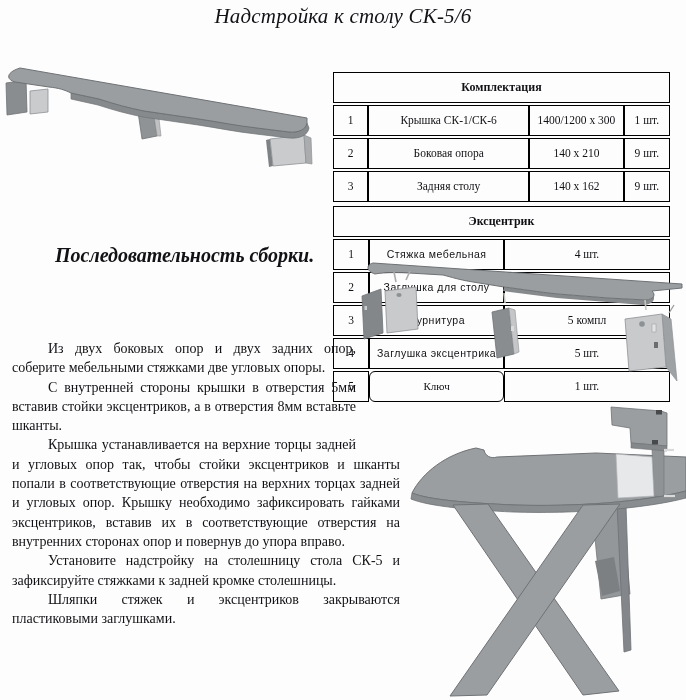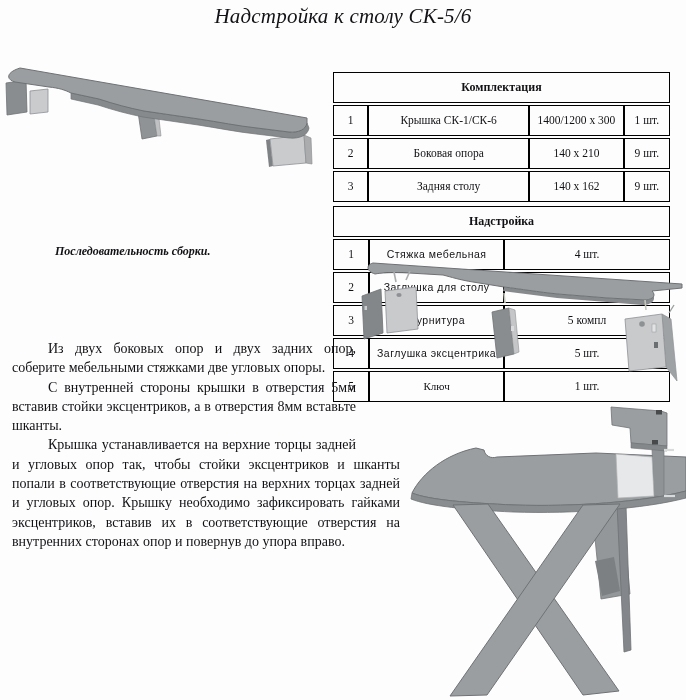--- a/index.html
+++ b/index.html
@@ -32,27 +32,27 @@
   th{font-weight:bold;font-size:12px;}
   #t-komplekt col.c-num{width:35px;} #t-komplekt col.c-name{width:160px;}
   #t-komplekt col.c-size{width:94px;} #t-komplekt col.c-qty{width:46px;}
   #t-furnitura col.c-num{width:36px;} #t-furnitura col.c-name{width:134px;}
   #t-furnitura col.c-qty{width:165px;}
   #t-furnitura td.f-name{
     font-family:Liberation Sans, sans-serif;
     font-size:10.5px;letter-spacing:.5px;
   }
   #t-furnitura tr:last-child td.f-name{
-    font-family:"Liberation Serif", serif;font-size:11px;letter-spacing:0;
+    font-family:"Liberation Serif", serif;font-size:11px;letter-spacing:0;border-radius:6px;
   }
 
   
   .section-heading{
     position:absolute;left:55px;top:244px;margin:0;
-    font-size:12px;font-weight:bold;font-style:italic;text-align:center;
+    font-size:20px;font-weight:bold;font-style:italic;text-align:center;
   }
 
   
   .body-text{
     position:absolute;left:12px;top:294px;width:388px;
     font-size:14px;line-height:19.3px;text-align:justify;margin-top:45px;
   }
   .body-text p{margin:0;text-indent:36px;}
   .wrap-spacer{float:right;width:44px;height:100px;}
 </style>
@@ -112,21 +112,21 @@
     </tbody>
       </table>
     <table id="t-furnitura">
       <colgroup>
           <col class="c-num">
           <col class="c-name">
           <col class="c-qty">
         </colgroup>
       <tbody>
           <tr>
-            <th colspan="3">Надстройка</th>
+            <th colspan="3">Эксцентрик</th>
           </tr>
       <tr>
         <td>1</td>
         <td class="f-name">Стяжка мебельная</td>
         <td>4 шт.</td>
       </tr>
       <tr>
         <td>2</td>
         <td class="f-name">Заглушка для столу</td>
         <td>4 шт.</td>
@@ -176,20 +176,22 @@
     <circle cx="302" cy="74" r="2.8" fill="#8e9194"></circle>
     <rect x="312" y="74" width="4" height="8" fill="#e2e3e4" stroke="#9fa2a5" stroke-width="0.6"></rect>
     <rect x="314" y="92" width="4" height="6" fill="#6b6e71"></rect>
   </svg>
 
   <div class="body-text">
     <span class="wrap-spacer"></span>
     <p>Из двух боковых опор и двух задних опор, соберите мебельными стяжками две угловых опоры.</p>
     <p>С внутренней стороны крышки в отверстия 5мм вставив стойки эксцентриков, а в отверстия 8мм вставьте шканты.</p>
     <p>Крышка устанавливается на верхние торцы задней и угловых опор так, чтобы стойки эксцентриков и шканты попали в соответствующие отверстия на верхних торцах задней и угловых опор. Крышку необходимо зафиксировать гайками эксцентриков, вставив их в соответствующие отверстия на внутренних сторонах опор и повернув до упора вправо.</p>
+    <p>Установите надстройку на столешницу стола СК-5 и зафиксируйте стяжками к задней кромке столешницы.</p>
+    <p>Шляпки стяжек и эксцентриков закрываются пластиковыми заглушками.</p>
   </div>
 
   <svg id="fig-desk" class="fig" width="296" height="302" viewBox="0 0 296 302" aria-hidden="true">
 
     <path d="M202,110 L232,108 L240,196 L211,201 Z" fill="#94979a" stroke="#74777a" stroke-width="0.8"></path>
     <path d="M205,163 L224,159 L230,193 L212,198 Z" fill="#7d8083"></path>
     <path d="M227,107 L236,107 L241,252 L234,254 Z" fill="#83868a" stroke="#6f7275" stroke-width="0.8"></path>
 
     <path d="M22,95 C32,75 56,56 86,50 L94,52 C95,58 101,61 107,59 L206,55 L296,59 L296,93 C254,104 184,109 124,107 C79,105 39,102 22,95 Z" fill="#9b9ea1" stroke="#6f7275" stroke-width="1" stroke-linejoin="round"></path>
 

